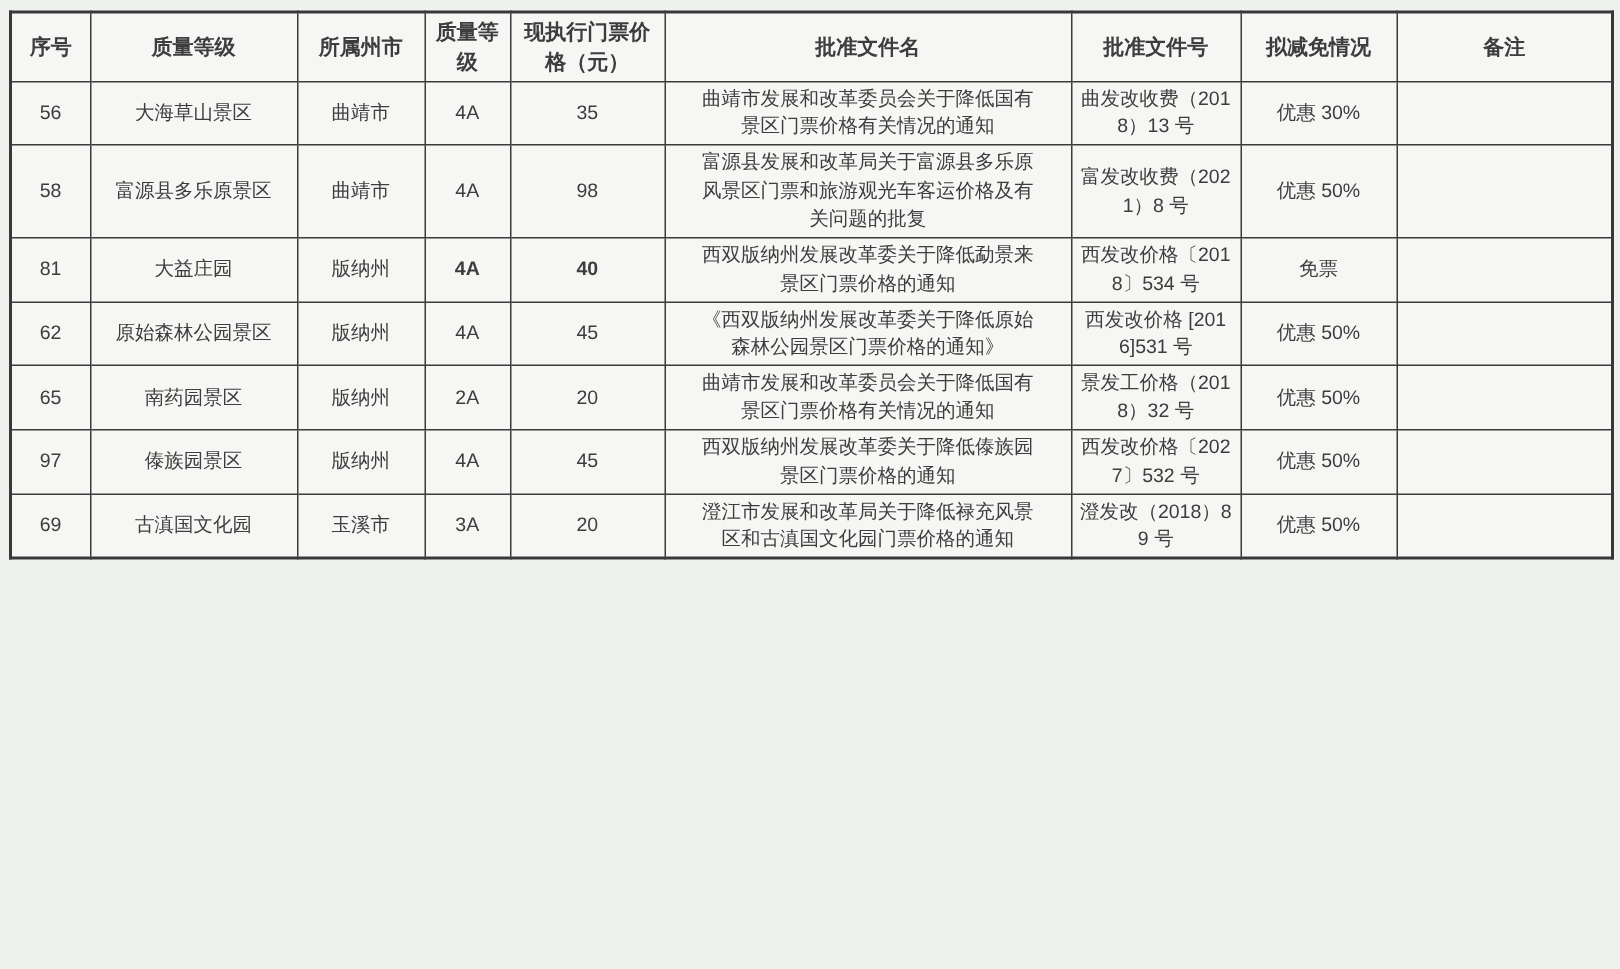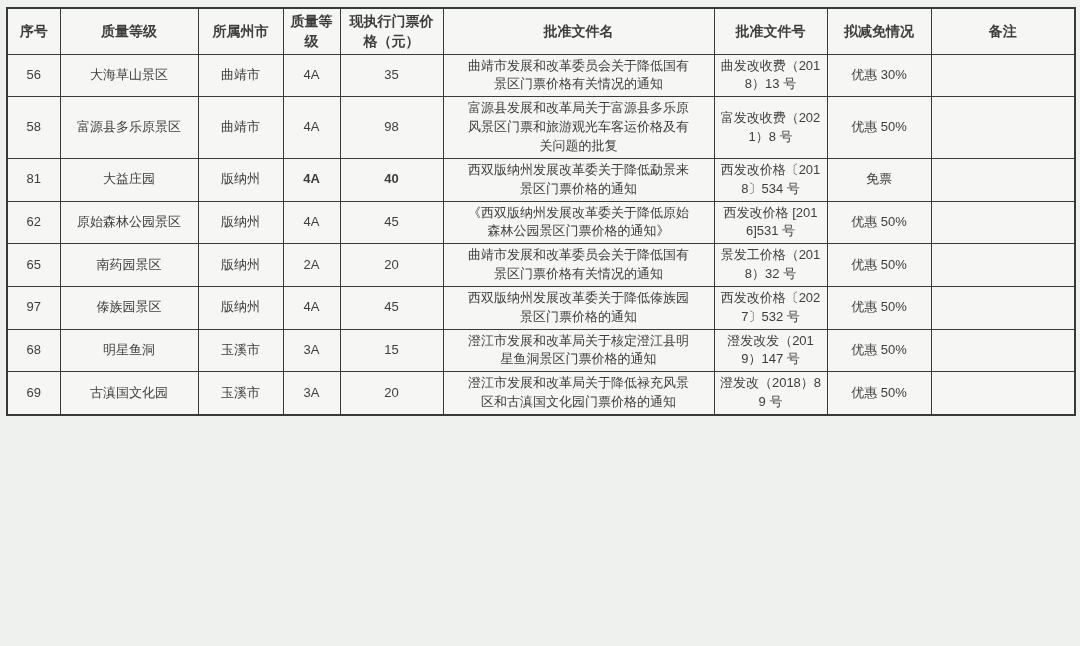--- a/index.html
+++ b/index.html
@@ -144,31 +144,20 @@
     <td class="cell-name">傣族园景区</td>
     <td class="cell-city">版纳州</td>
     <td class="cell-grade">4A</td>
     <td class="cell-price">45</td>
     <td class="cell-doc">西双版纳州发展改革委关于降低傣族园景区门票价格的通知</td>
     <td class="cell-docno">西发改价格〔2027〕532 号</td>
     <td class="cell-discount">优惠 50%</td>
     <td class="cell-remark"></td>
   </tr>
         <tr>
-    <td class="cell-no">68</td>
-    <td class="cell-name">明星鱼洞</td>
-    <td class="cell-city">玉溪市</td>
-    <td class="cell-grade">3A</td>
-    <td class="cell-price">15</td>
-    <td class="cell-doc">澄江市发展和改革局关于核定澄江县明星鱼洞景区门票价格的通知</td>
-    <td class="cell-docno">澄发改发（2019）147 号</td>
-    <td class="cell-discount">优惠 50%</td>
-    <td class="cell-remark"></td>
-  </tr>
-        <tr>
     <td class="cell-no">69</td>
     <td class="cell-name">古滇国文化园</td>
     <td class="cell-city">玉溪市</td>
     <td class="cell-grade">3A</td>
     <td class="cell-price">20</td>
     <td class="cell-doc">澄江市发展和改革局关于降低禄充风景区和古滇国文化园门票价格的通知</td>
     <td class="cell-docno">澄发改（2018）89 号</td>
     <td class="cell-discount">优惠 50%</td>
     <td class="cell-remark"></td>
   </tr>

